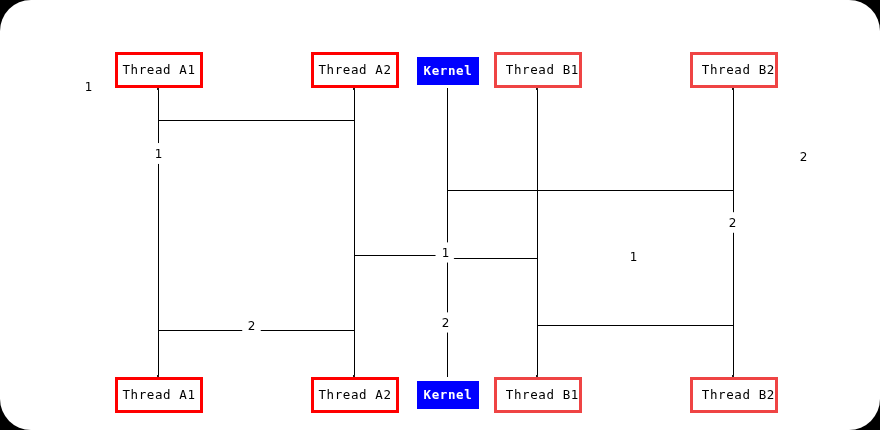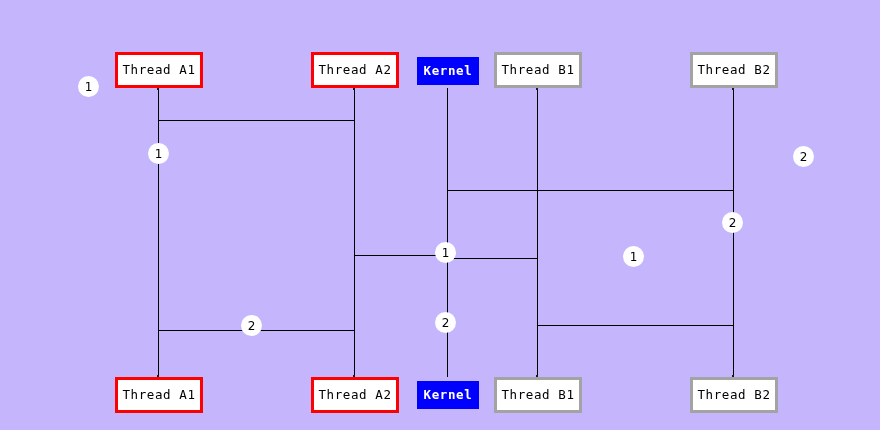--- a/index.html
+++ b/index.html
@@ -4,41 +4,42 @@
 <style>
   html, body {
     margin: 0;
     padding: 0;
     background: #000000;
   }
   #canvas {
     position: relative;
     width: 880px;
     height: 430px;
-    background: #c4b5fd;
+    background: #ffffff;
     overflow: hidden;
     font-family: "DejaVu Sans Mono", "Liberation Mono", monospace;
+    border-radius: 31px;
   }
 
   
   .participant {
     position: absolute;
     box-sizing: border-box;
     display: flex;
     align-items: center;
     justify-content: center;
     background: #ffffff;
     color: #000000;
     font-size: 12.5px;
     letter-spacing: 0.6px;
     white-space: nowrap;
     line-height: 1;
   }
   .participant.red   { border: 3px solid #ff0000; }
-  .participant.blue  { border: 3px solid #a3a3a3; }
+  .participant.blue  { border: 3px solid #ef4444; justify-content: flex-end; }
   .participant.solid-blue {
     background: #0000ff;
     color: #ffffff;
     border: 0 solid #0000ff;
     font-weight: bold;
   }
 
   
   .lifeline {
     position: absolute;

